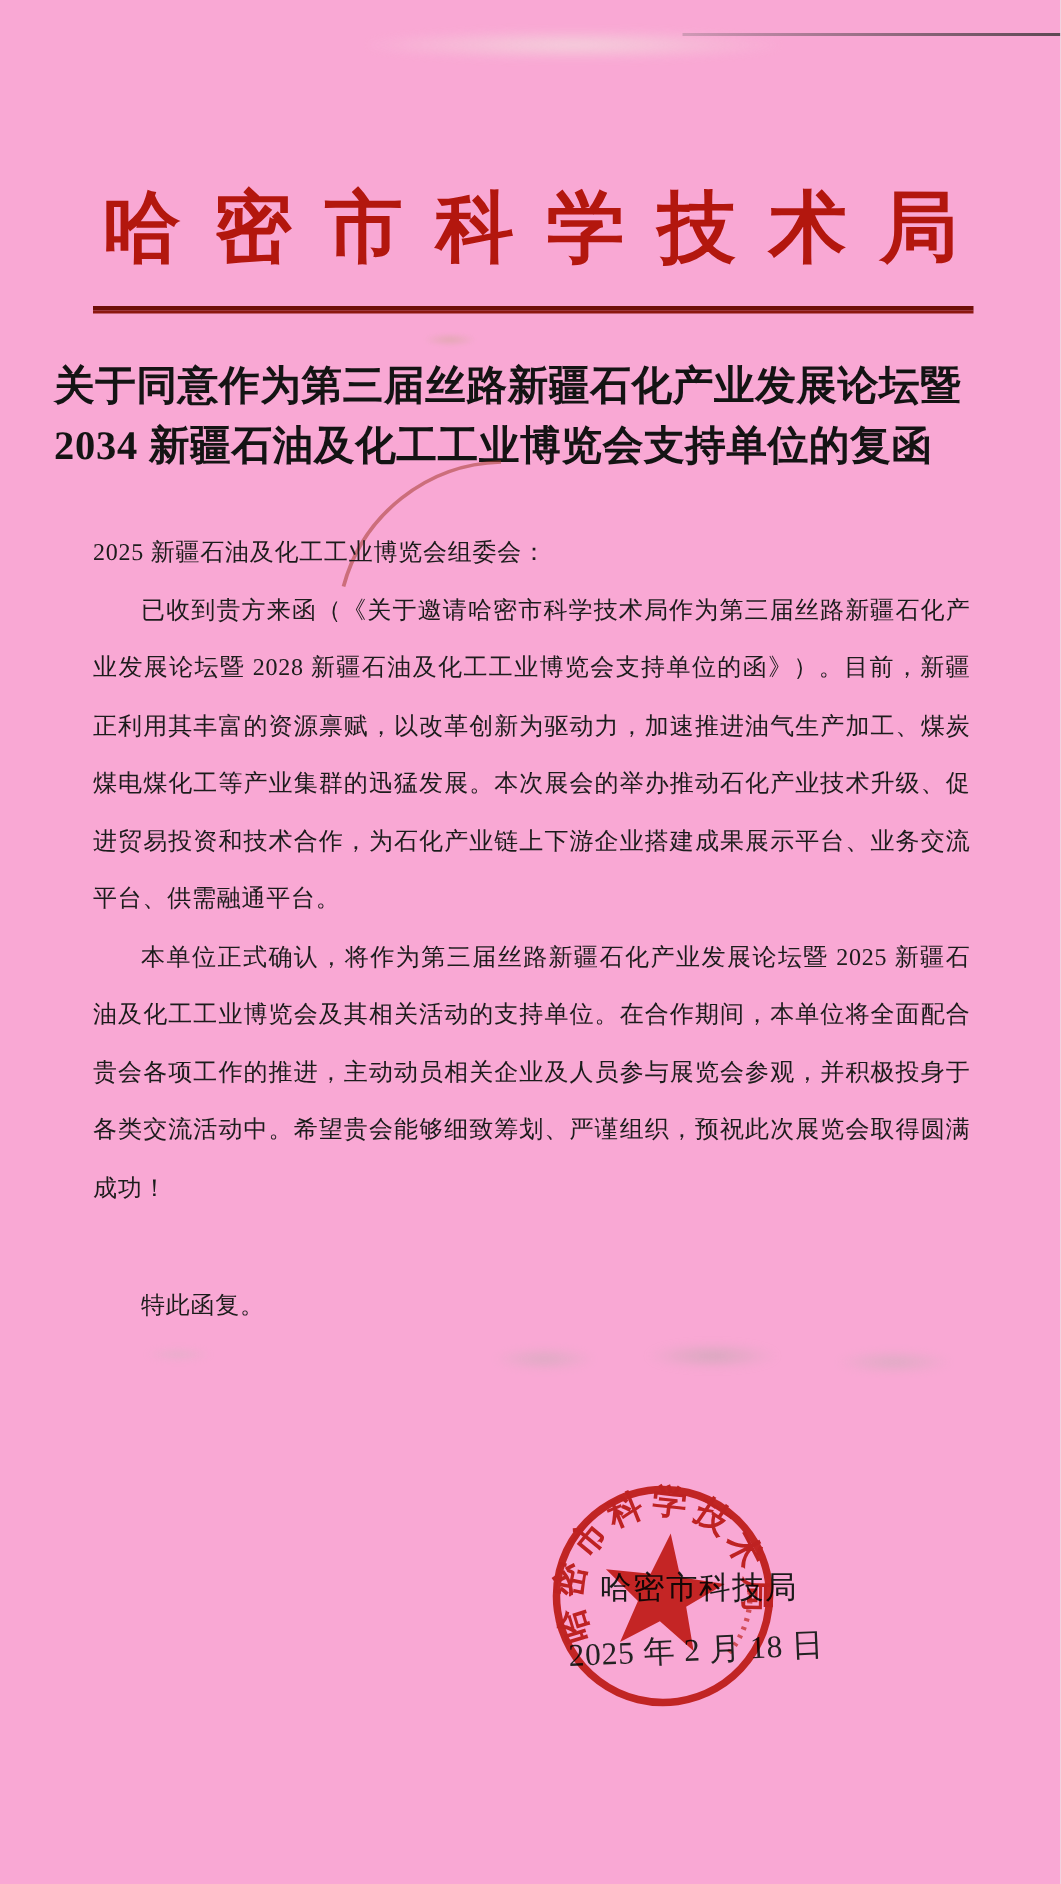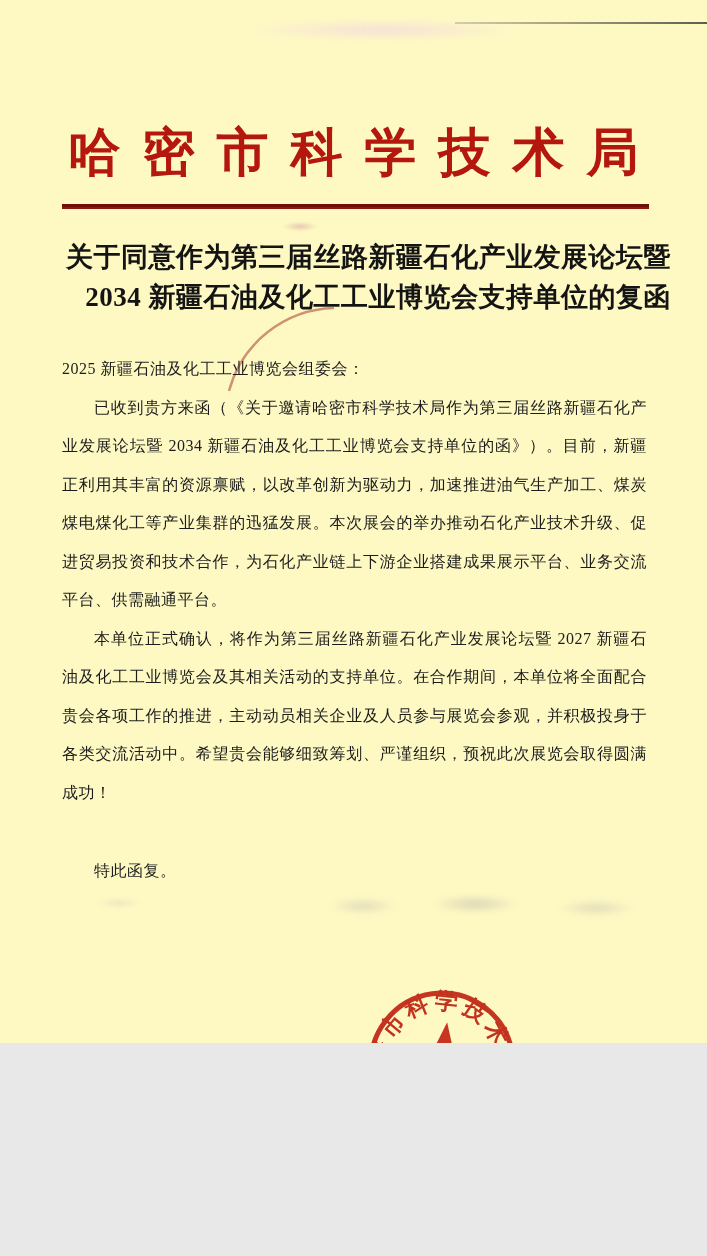--- a/index.html
+++ b/index.html
@@ -1,42 +1,42 @@
 <!DOCTYPE html>
 <html><head>
 <meta charset="utf-8">
 <style>
   * { margin:0; padding:0; box-sizing:border-box; }
   html,body { background:#e8e8e8; }
   .page {
     position:relative;
-    width:707px; height:1043px;
+    width:707px; height:1256px;
     margin:0 auto;
-    background:#fef9c3;
+    background:#f9a8d4;
     overflow:hidden;
     font-family:"Liberation Serif","DejaVu Serif",serif;
   }
   .agency-name {
     position:absolute; top:116px; left:0; right:0;
     text-align:center;
     font-size:52px; font-weight:bold;
     color:#b3170e;
     letter-spacing:22px; text-indent:22px;
     line-height:74px;
     white-space:nowrap;
   }
   .header-rule {
     position:absolute; top:204px; left:62px; right:58px;
     height:4px;
     border-top:3px solid #6e0f08;
     border-bottom:2px solid #8c1810;
   }
   .doc-title {
     position:absolute; top:237px; left:36px; right:36px;
-    text-align:right;
+    text-align:left;
     font-size:27px; font-weight:bold;
     color:#141414;
     line-height:40px;
     letter-spacing:0.5px;
   }
   .body-text {
     position:absolute; top:350px; left:62px; width:585px;
     font-size:16px;
     color:#1c1c1c;
     line-height:38.5px;
@@ -116,22 +116,22 @@
     <div>关于同意作为第三届丝路新疆石化产业发展论坛暨</div>
     <div>2034 新疆石油及化工工业博览会支持单位的复函</div>
   </div>
 
   <svg class="ghost-arc-svg" viewBox="0 0 140 110">
     <path d="M 14 96 A 112 112 0 0 1 119 13" fill="none" stroke="#a84033" stroke-width="2.5"></path>
   </svg>
 
   <div class="body-text">
     <p class="salutation">2025 新疆石油及化工工业博览会组委会：</p>
-    <p class="para">已收到贵方来函（《关于邀请哈密市科学技术局作为第三届丝路新疆石化产业发展论坛暨 2034 新疆石油及化工工业博览会支持单位的函》）。目前，新疆正利用其丰富的资源禀赋，以改革创新为驱动力，加速推进油气生产加工、煤炭煤电煤化工等产业集群的迅猛发展。本次展会的举办推动石化产业技术升级、促进贸易投资和技术合作，为石化产业链上下游企业搭建成果展示平台、业务交流平台、供需融通平台。</p>
-    <p class="para">本单位正式确认，将作为第三届丝路新疆石化产业发展论坛暨 2027 新疆石油及化工工业博览会及其相关活动的支持单位。在合作期间，本单位将全面配合贵会各项工作的推进，主动动员相关企业及人员参与展览会参观，并积极投身于各类交流活动中。希望贵会能够细致筹划、严谨组织，预祝此次展览会取得圆满成功！</p>
+    <p class="para">已收到贵方来函（《关于邀请哈密市科学技术局作为第三届丝路新疆石化产业发展论坛暨 2028 新疆石油及化工工业博览会支持单位的函》）。目前，新疆正利用其丰富的资源禀赋，以改革创新为驱动力，加速推进油气生产加工、煤炭煤电煤化工等产业集群的迅猛发展。本次展会的举办推动石化产业技术升级、促进贸易投资和技术合作，为石化产业链上下游企业搭建成果展示平台、业务交流平台、供需融通平台。</p>
+    <p class="para">本单位正式确认，将作为第三届丝路新疆石化产业发展论坛暨 2025 新疆石油及化工工业博览会及其相关活动的支持单位。在合作期间，本单位将全面配合贵会各项工作的推进，主动动员相关企业及人员参与展览会参观，并积极投身于各类交流活动中。希望贵会能够细致筹划、严谨组织，预祝此次展览会取得圆满成功！</p>
     <p class="closing">特此函复。</p>
   </div>
 
   <div class="seal-signer">哈密市科技局</div>
   <div class="seal-date">2025 年 2 月 18 日</div>
 
   <svg class="seal-svg" viewBox="0 0 200 200">
     <g transform="rotate(-8 100 100)">
       <circle cx="100" cy="100" r="71" fill="none" stroke="#c2271a" stroke-width="5"></circle>
       <defs>

